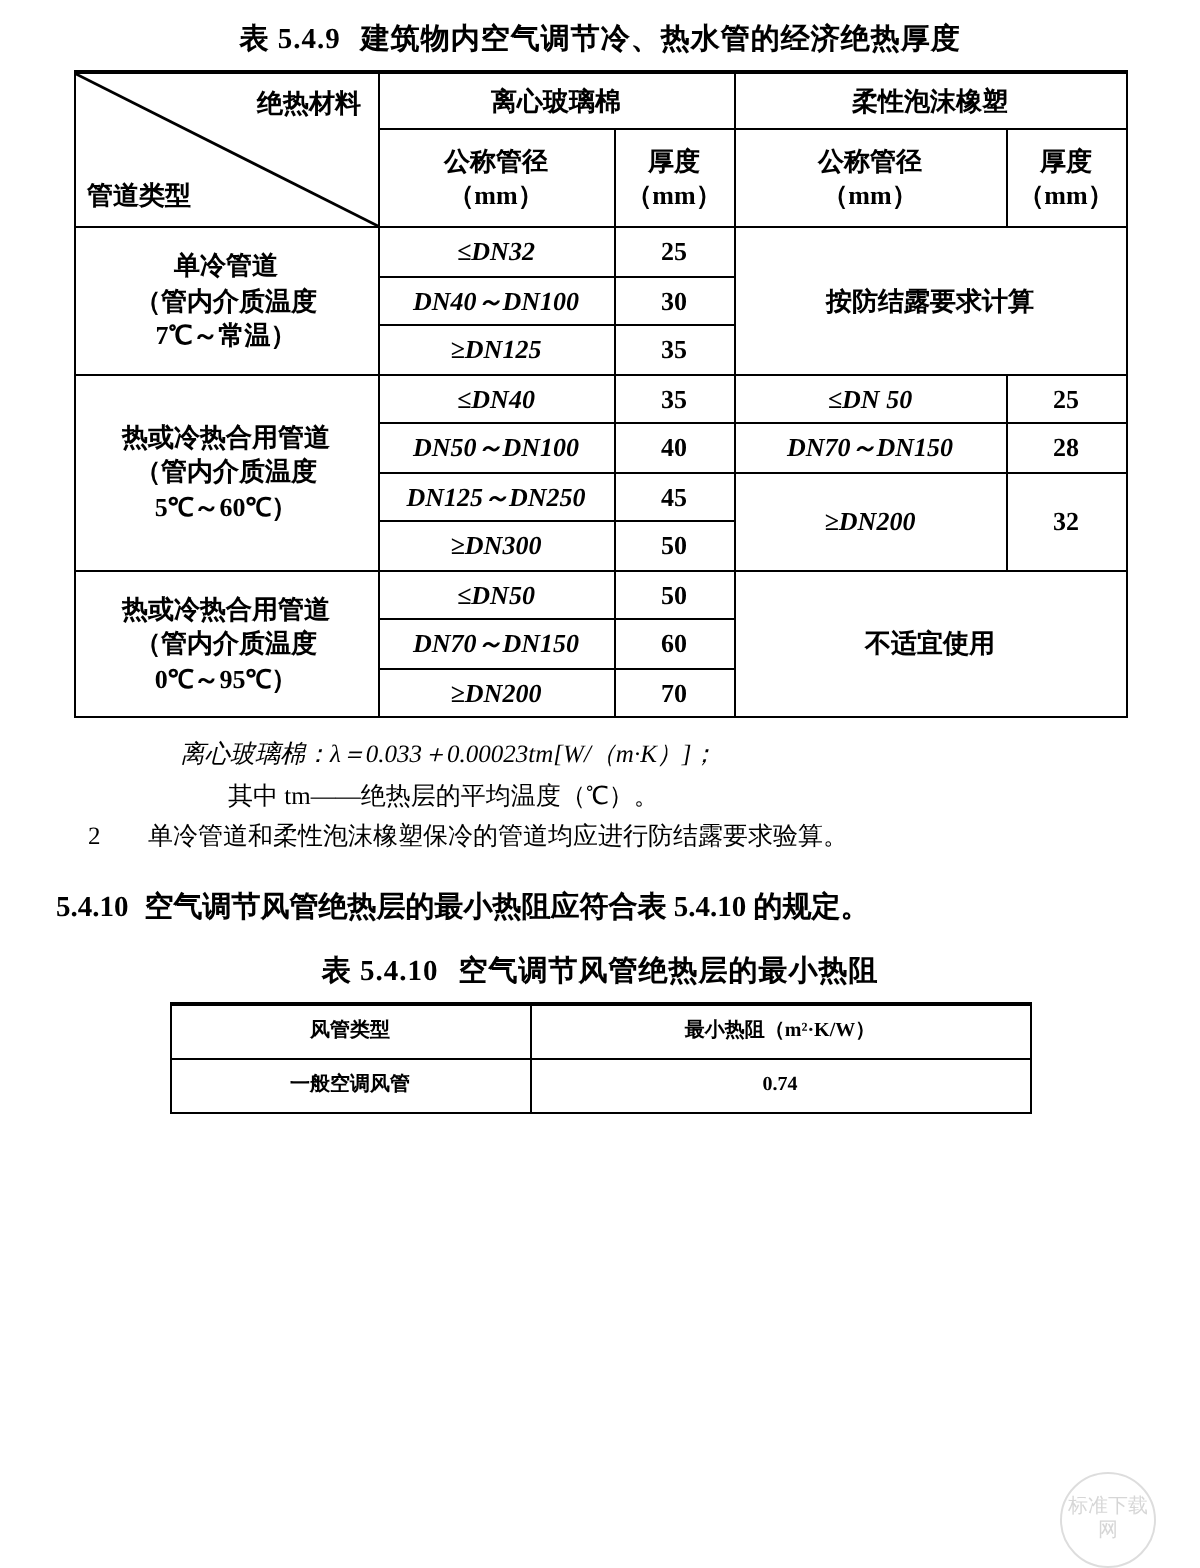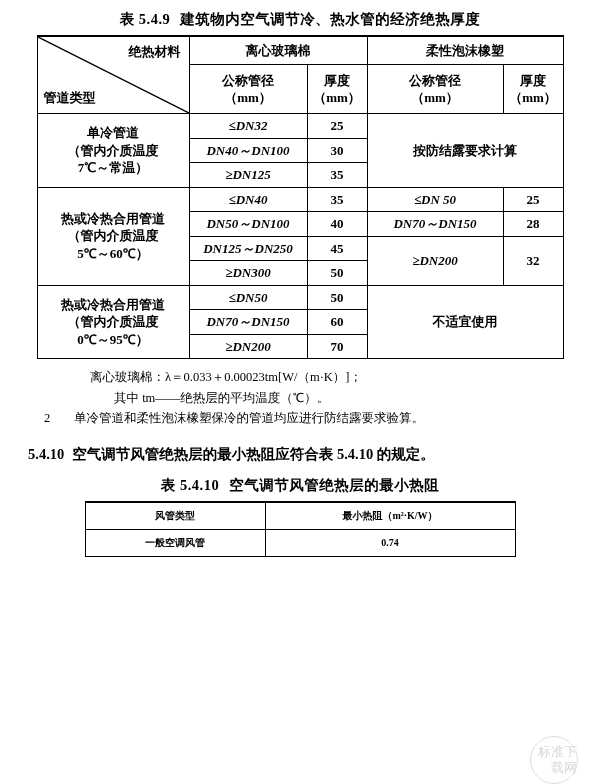--- a/index.html
+++ b/index.html
@@ -99,20 +99,21 @@
     flex: none;
     text-align: left;
     padding-left: 16px;
     box-sizing: border-box;
   }
   .notes .note-body {
     flex: 1;
   }
   .notes .indent1 {
     padding-left: 62px;
+    font-style: italic;
   }
   .notes .indent2 {
     padding-left: 86px;
   }
   .clause {
     margin-top: 16px;
     font-size: 14.5px;
     font-weight: bold;
     line-height: 1.5;
   }
@@ -138,25 +139,25 @@
   }
   .watermark {
     position: absolute;
     right: 22px;
     bottom: 10px;
     width: 46px;
     height: 46px;
     border-radius: 50%;
     border: 1px solid #d8d8d8;
     color: #d0d0d0;
-    font-size: 13px;
+    font-size: 10px;
     display: flex;
     align-items: center;
     justify-content: center;
-    text-align: right;
+    text-align: center;
     line-height: 1.2;
     opacity: 0.85;
     margin-left: 15px;
   }
 </style>
 </head>
 <body>
 
 <div class="page">
 

